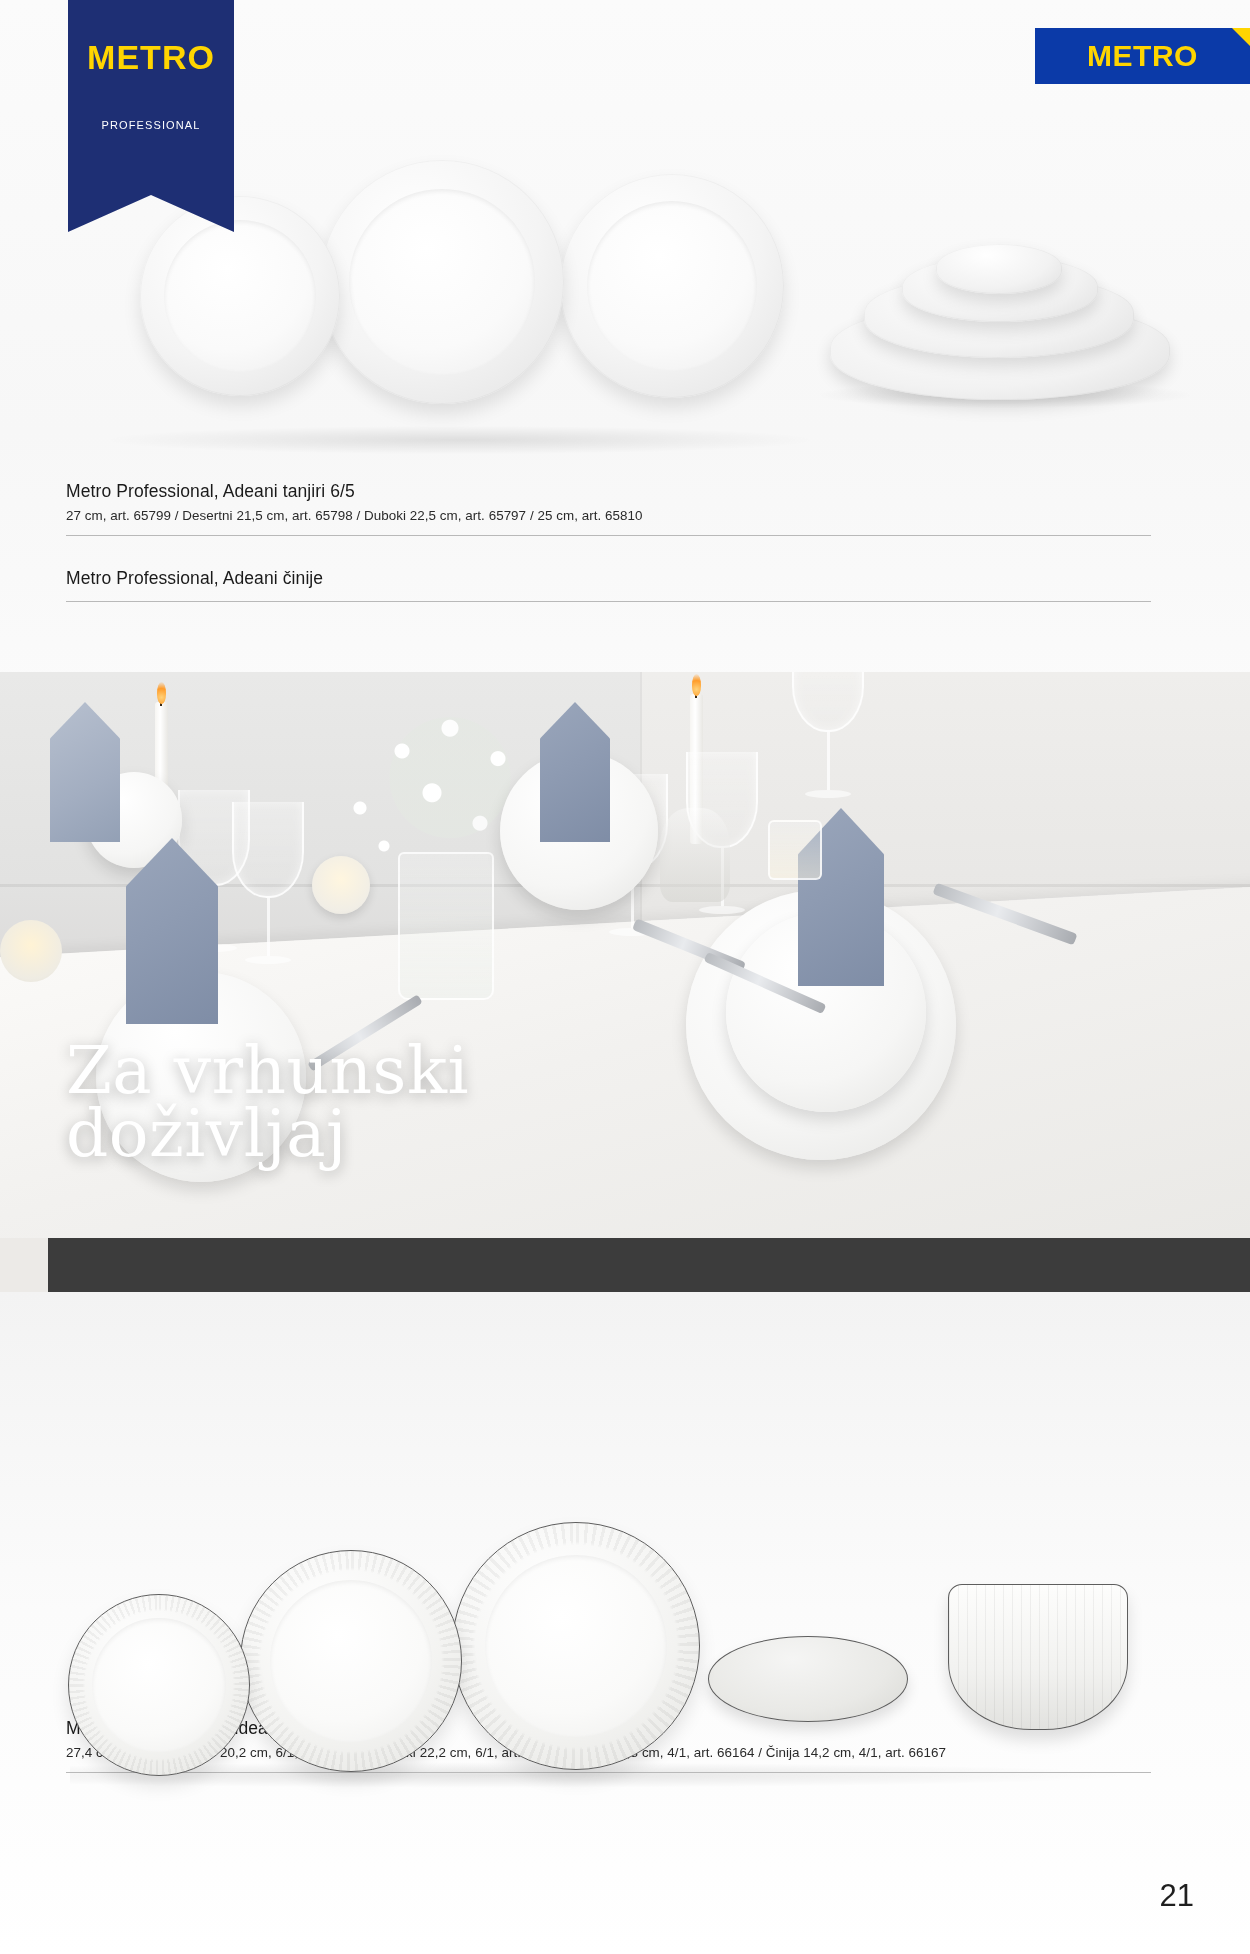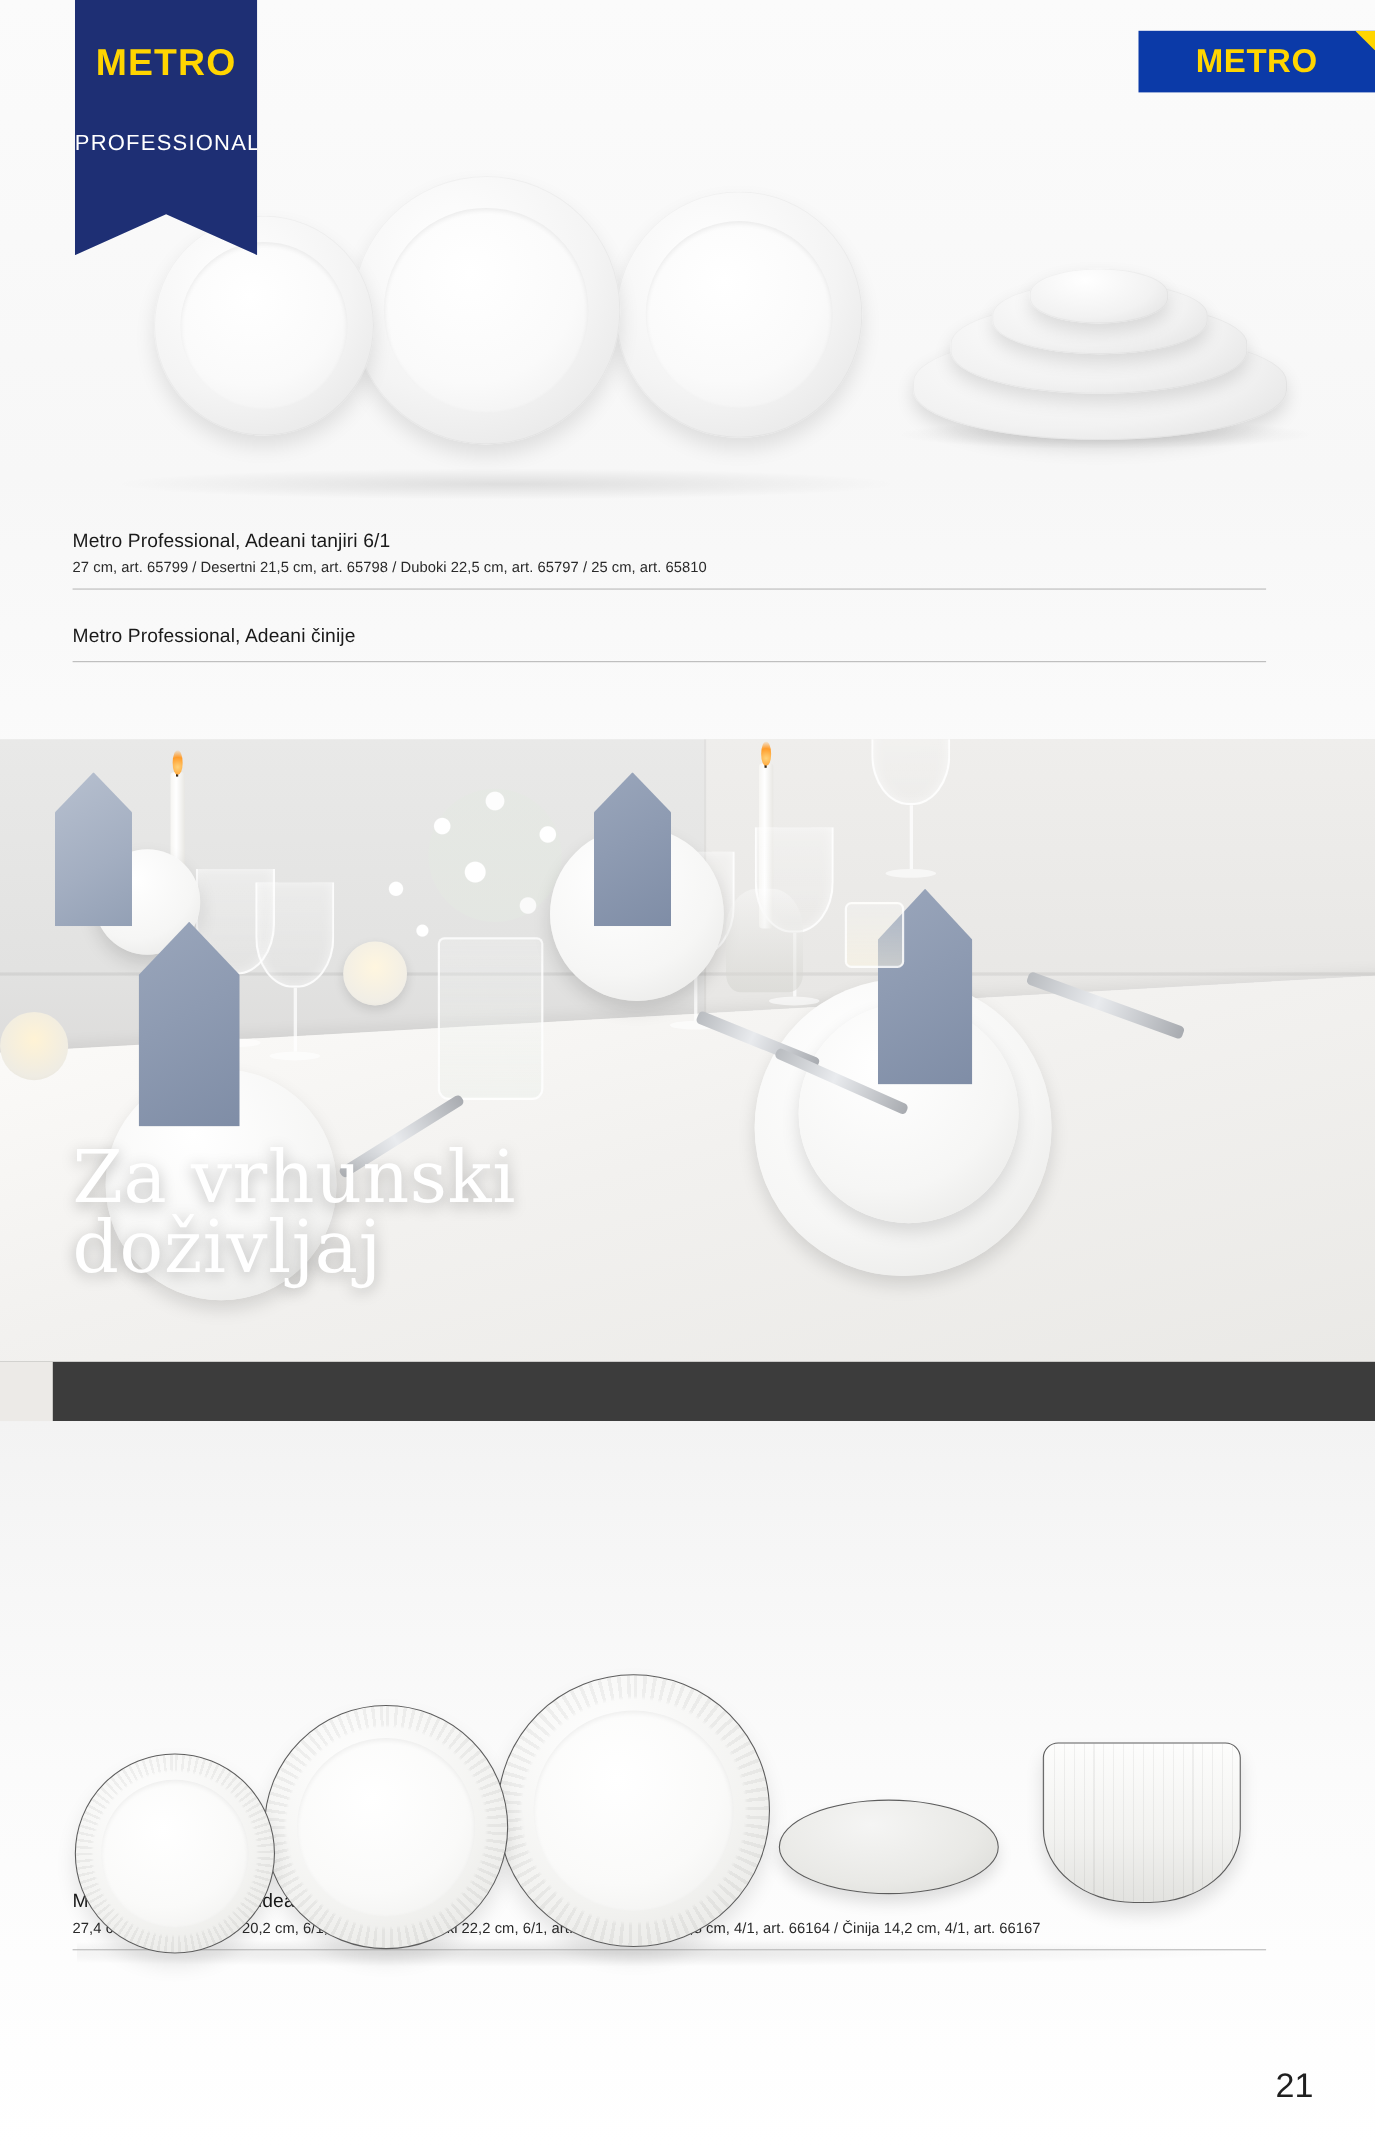--- a/index.html
+++ b/index.html
@@ -37,21 +37,21 @@
   .ribbon .metro-word {
     margin-top: 38px;
     font-weight: bold;
     font-size: 34px;
     letter-spacing: 1px;
     color: #ffd500;
     font-family: "Liberation Sans", sans-serif;
   }
   .ribbon .prof-word {
     margin-top: 42px;
-    font-size: 20px;
+    font-size: 11px;
     letter-spacing: 1.1px;
     color: #ffffff;
     font-family: "Liberation Sans", sans-serif;
   }
 
   
   .corner-badge {
     position: absolute;
     right: 0; top: 28px;
     width: 215px; height: 56px;
@@ -377,21 +377,21 @@
 
       <div class="bowl-stack">
         <div class="bowl" id="bowl-1"></div>
         <div class="bowl" id="bowl-2"></div>
         <div class="bowl" id="bowl-3"></div>
         <div class="bowl" id="bowl-4"></div>
       </div>
     </div>
 
     <div class="caption-block" style="top:481px;">
-      <div class="cap-title">Metro Professional, Adeani tanjiri 6/1</div>
+      <div class="cap-title">Metro Professional, Adeani tanjiri 6/5</div>
       <div class="cap-sub">27 cm, art. 65799 / Desertni 21,5 cm, art. 65798 / Duboki 22,5 cm, art. 65797 / 25 cm, art. 65810</div>
       <div class="rule"></div>
     </div>
 
     <div class="caption-block" style="top:568px;">
       <div class="cap-title">Metro Professional, Adeani činije</div>
       <div class="rule"></div>
     </div>
   </div>
 

